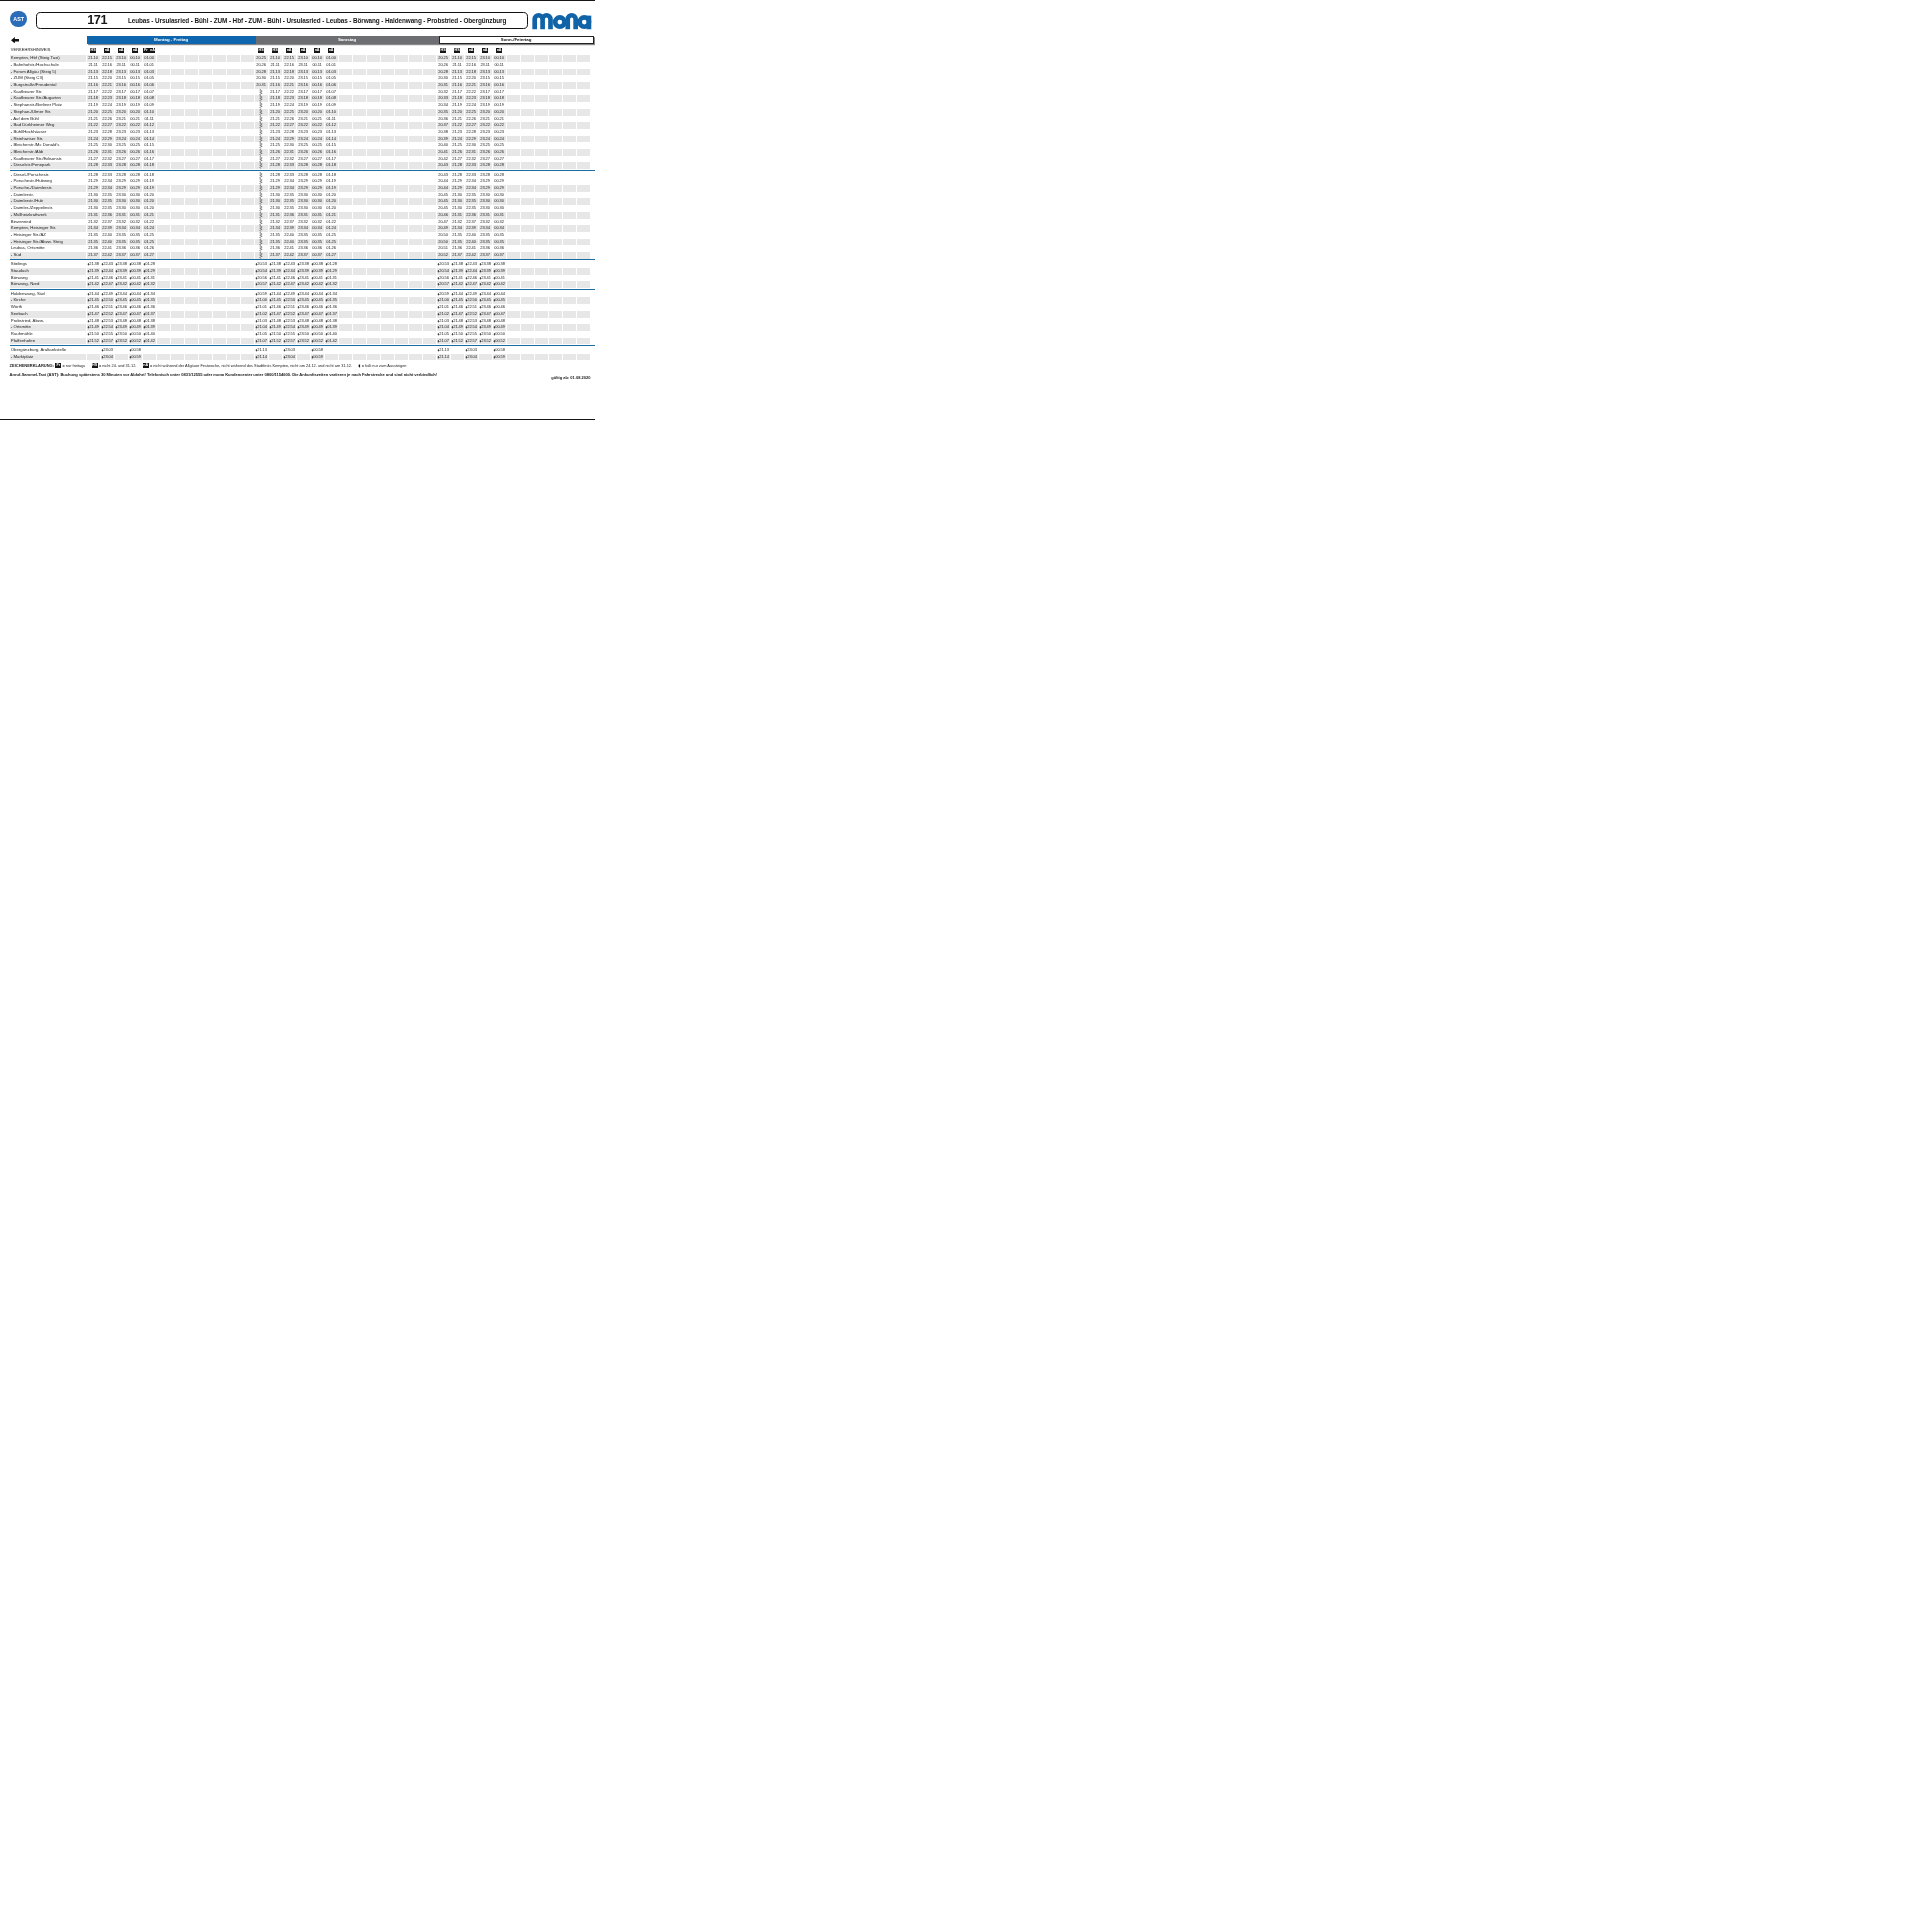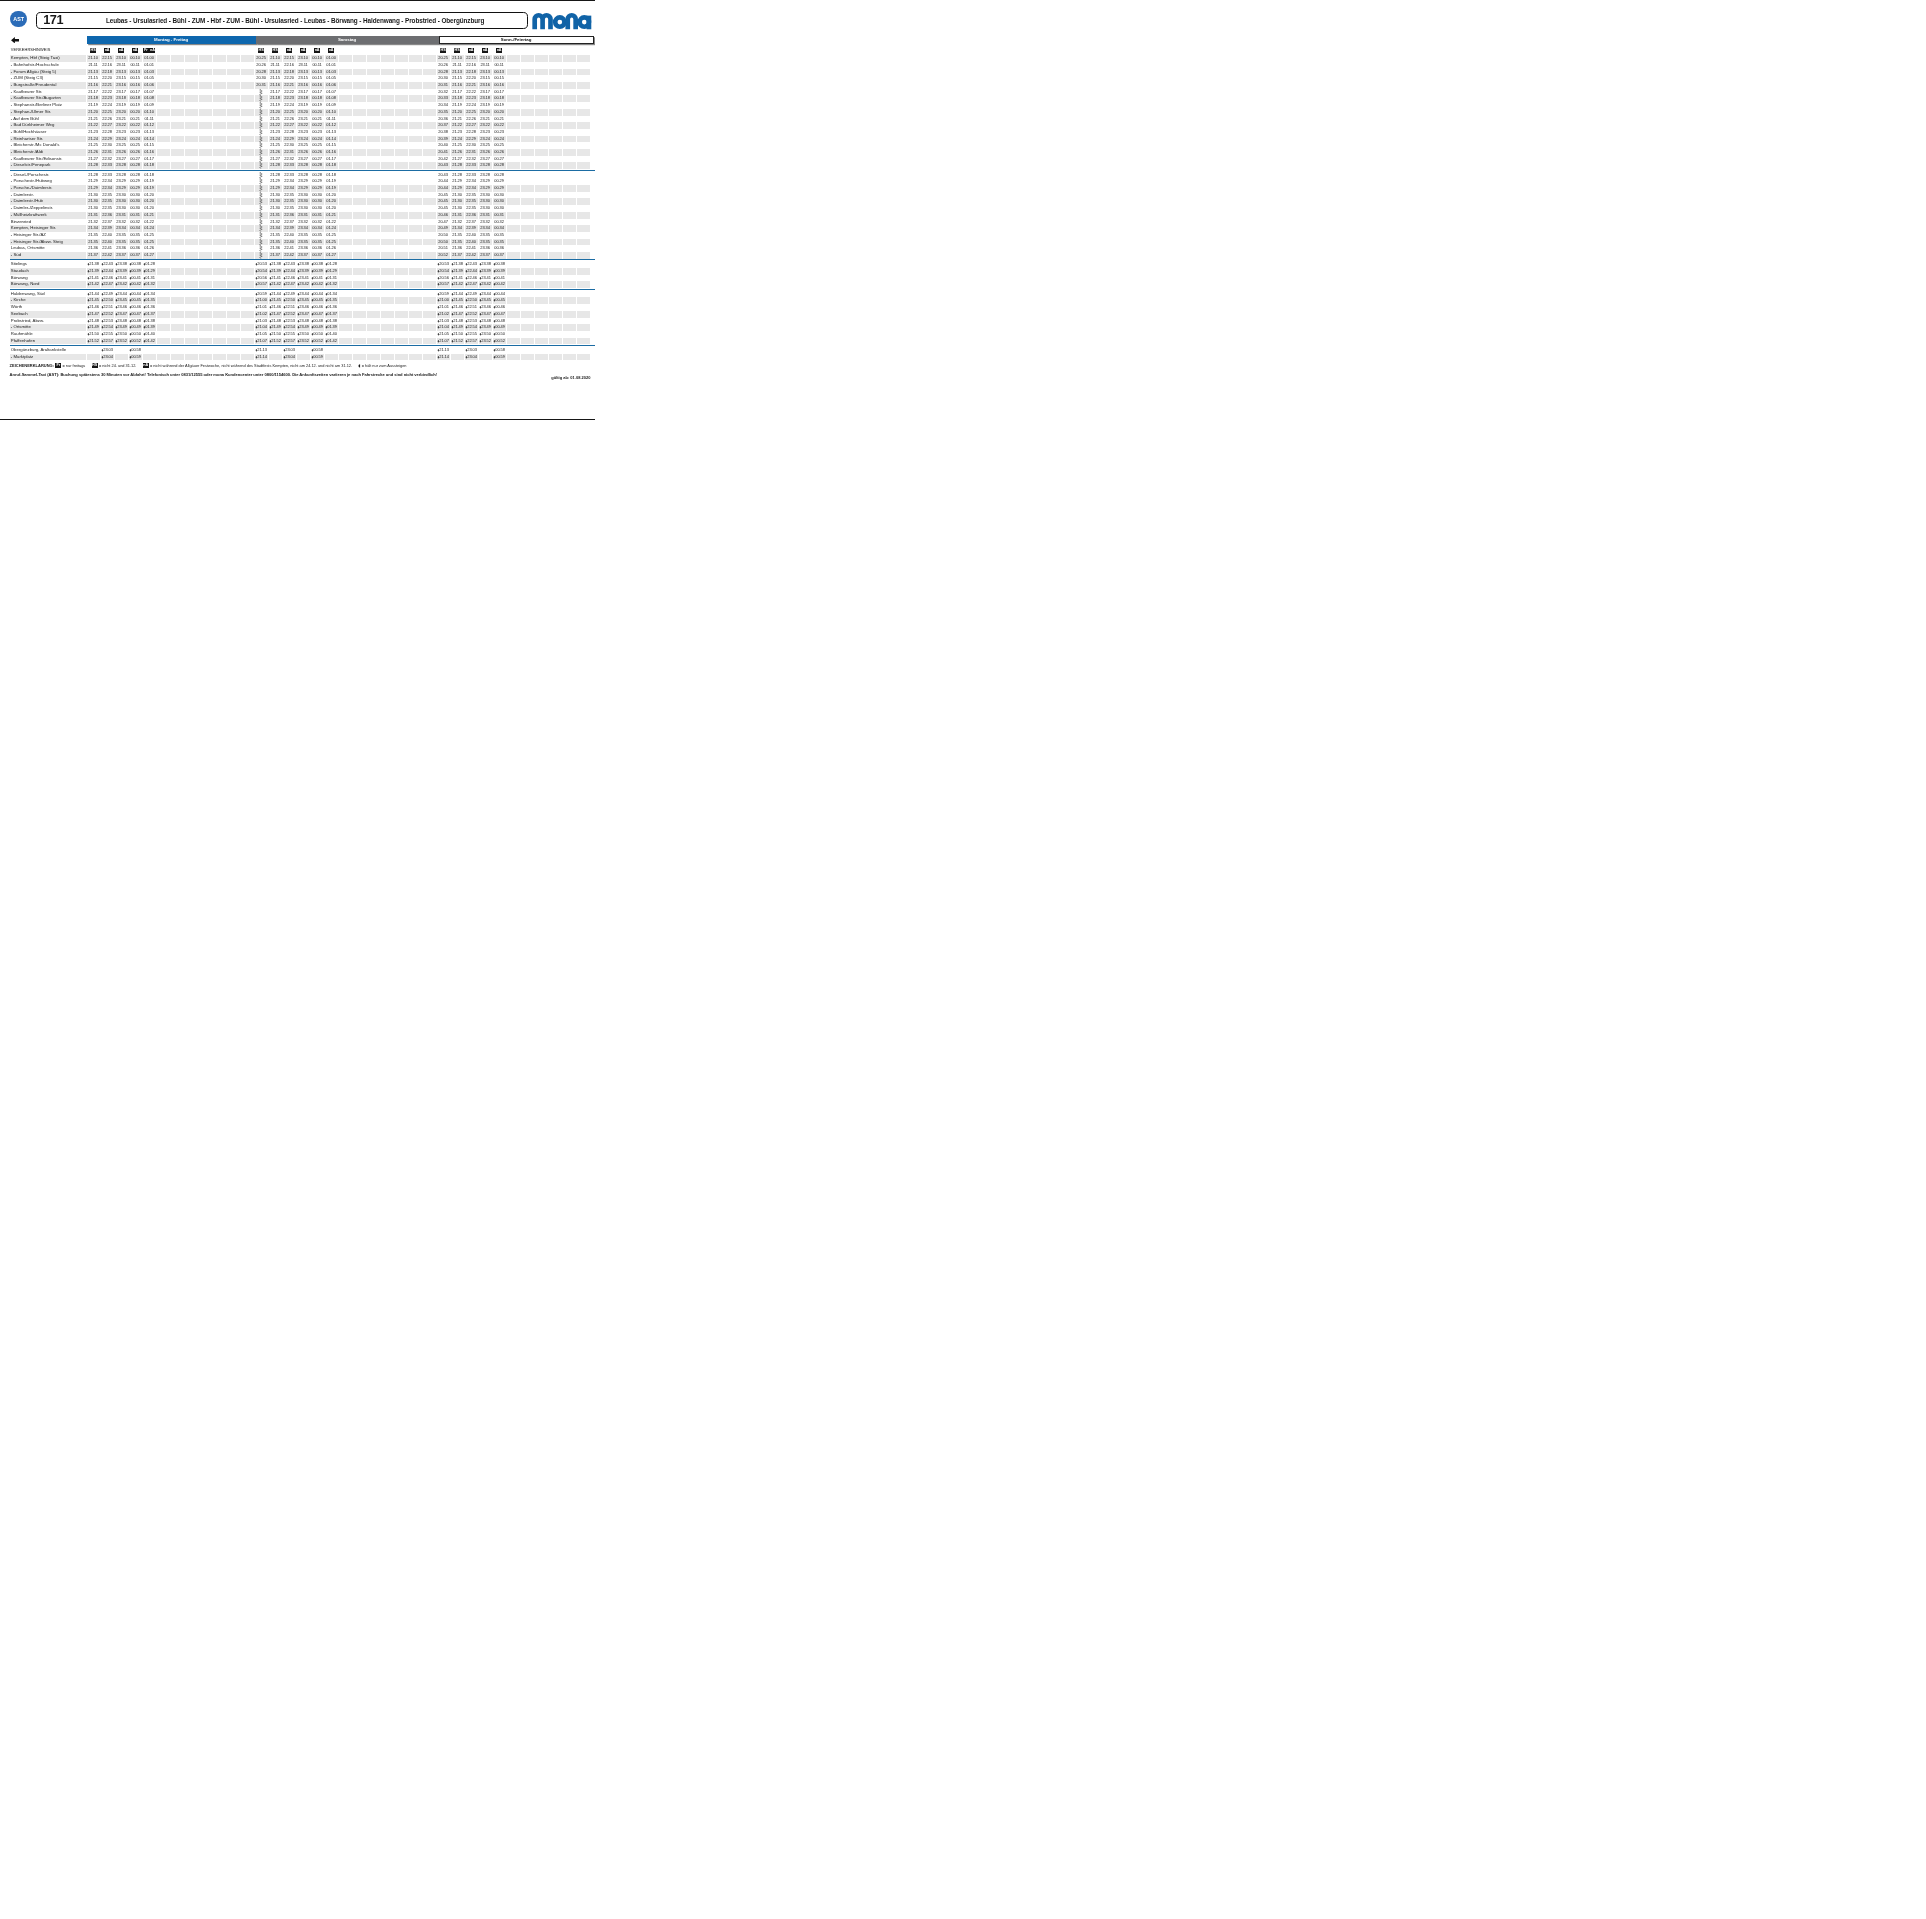--- a/index.html
+++ b/index.html
@@ -5,21 +5,21 @@
   html,body{margin:0;padding:0;background:#fff;}
   .sheet{position:relative;width:595px;height:420px;background:#fff;
          font-family:"Liberation Sans",sans-serif;color:#1a1a1a;overflow:hidden;
          border-top:0.8px solid #161616;border-bottom:0.8px solid #161616;box-sizing:border-box;}
   
   .header{position:relative;height:32px;}
   .ast-circle{position:absolute;left:10.4px;top:9.6px;width:16.6px;height:16.6px;border-radius:50%;
               background:#2b6cb8;color:#fff;font-weight:700;font-size:5.4px;
               display:flex;align-items:center;justify-content:center;letter-spacing:0.1px;}
   .linebox{position:absolute;left:36px;top:11.2px;width:492px;height:17px;box-sizing:border-box;
-           border:1.2px solid #111;border-radius:4.6px;display:flex;align-items:center;background:#fff;}
+           border:1.2px solid #111;border-radius:4.6px;display:flex;align-items:center;background:#fff;padding-left:44px;}
   .linenum{font-size:12.7px;font-weight:900;margin-left:6.2px;letter-spacing:-0.4px;line-height:1;}
   .route{flex:1;text-align:center;font-size:6.4px;font-weight:700;letter-spacing:-0.1px;padding:0 3.9px;}
   .mona{position:absolute;right:2.3px;top:6.2px;}
   
   .bandrow{display:flex;margin-left:9.6px;margin-top:2.7px;height:8.5px;align-items:stretch;}
   .band-spacer{width:77px;display:flex;align-items:center;}
   .band{display:flex;align-items:center;justify-content:center;font-size:4.4px;font-weight:700;
         box-shadow:1.2px 1.2px 0 #888;box-sizing:border-box;}
   .band.bordered{border:0.6px solid #222;}
   

